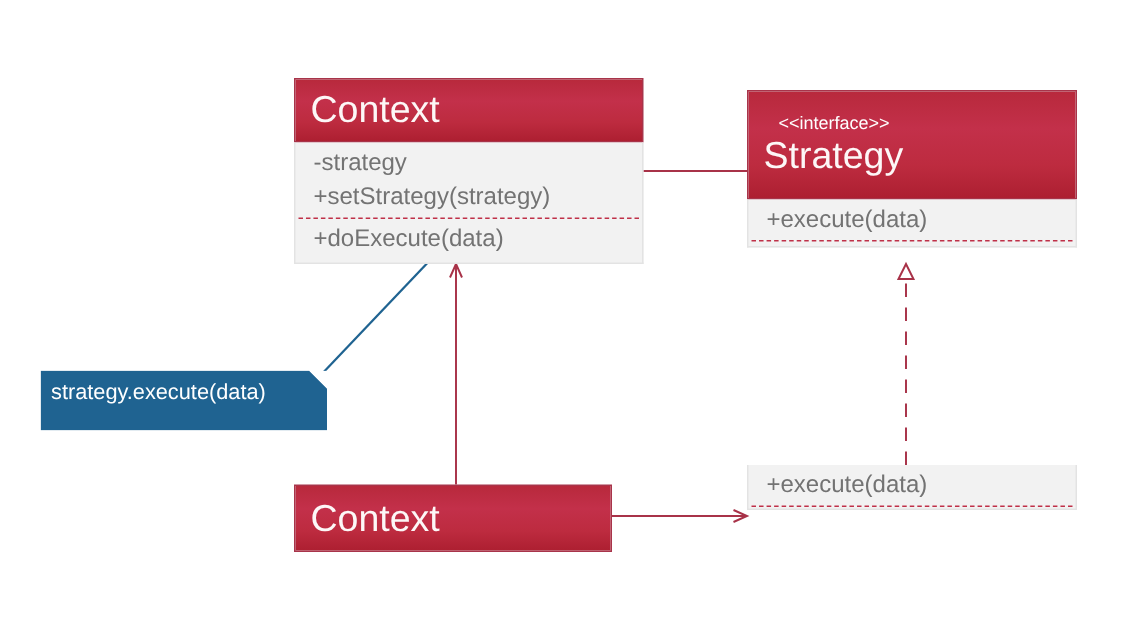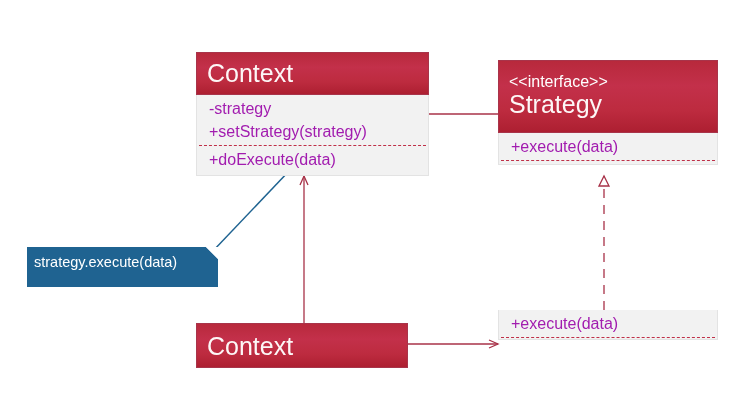--- a/index.html
+++ b/index.html
@@ -41,38 +41,39 @@
     justify-content: center;
   }
   .uml-title {
     font-size: 25px;
     line-height: 30px;
     color: #fdf7f7;
     letter-spacing: 0px;
     white-space: nowrap;
   }
   .uml-stereotype {
-    font-size: 16px;
+    font-size: 12px;
     line-height: 14px;
     color: #ffffff;
     white-space: nowrap;
+    margin-left: 10px;
   }
   .uml-body {
     box-sizing: border-box;
     width: 100%;
     background: #f2f2f2;
     border-left: 1px solid #e3e3e3;
     border-right: 1px solid #e3e3e3;
     border-bottom: 1px solid #e3e3e3;
     padding: 2px 0 0 0;
   }
   .uml-row {
     font-size: 16px;
     line-height: 23px;
-    color: #a21caf;
+    color: #737373;
     padding: 0 10px 0 12px;
     white-space: nowrap;
   }
   .uml-sep {
     height: 0;
     border-top: 1px dashed #bf3048;
     margin: 2px 2px 2px 2px;
   }
   .uml-sep-bottom {
     height: 0;

